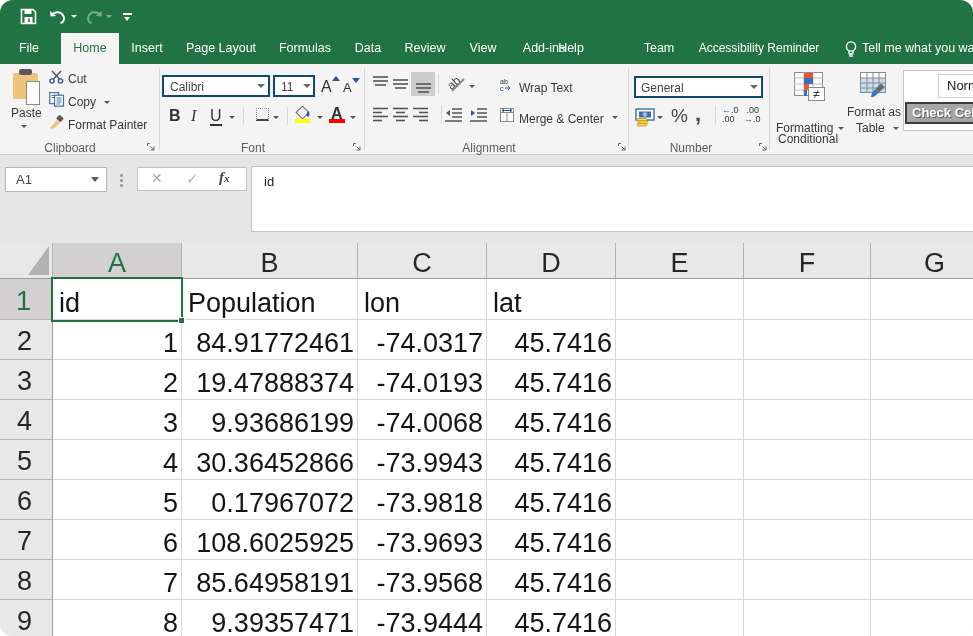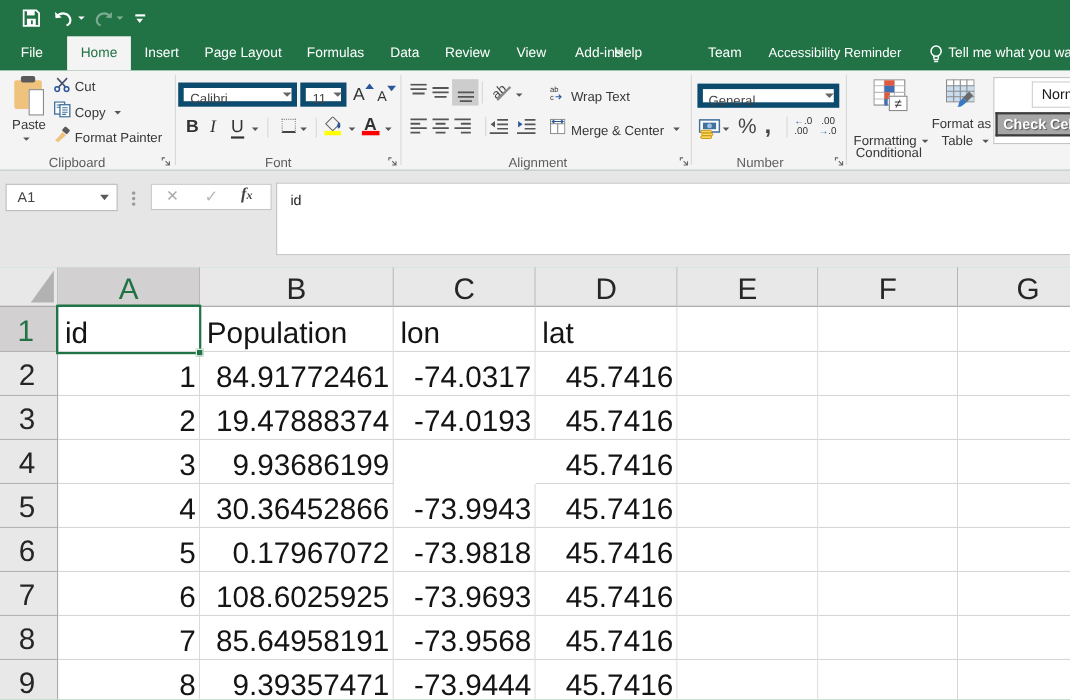--- a/index.html
+++ b/index.html
@@ -1,31 +1,31 @@
 <!DOCTYPE html>
 <html><head>
 <meta charset="utf-8">
 <style>
 * { margin:0; padding:0; box-sizing:border-box; }
 html,body { width:973px; height:636px; overflow:hidden; font-family:"Liberation Sans",sans-serif; }
 .abs { position:absolute; }
-#app { position:relative; width:973px; height:636px; background:#15803d; overflow:hidden; }
+#app { position:relative; width:973px; height:636px; background:#fdba74; overflow:hidden;border-radius:13px; }
 
 #titlebar { left:0; top:0; width:973px; height:33px; background:#217346; }
 
 #tabrow { left:0; top:33px; width:973px; height:31px; background:#217346; }
 .tab { position:absolute; top:0; height:31px; line-height:31px; color:#fff; font-size:12.5px; text-align:center; white-space:nowrap; }
 #hometab { position:absolute; left:61px; top:0; width:58px; height:31px; background:#f4f4f4; color:#217346; line-height:31px; font-size:12.5px; text-align:center; }
 
 #ribbon { left:0; top:64px; width:973px; height:91px; background:#f4f4f4; border-bottom:1px solid #d2d2d2; }
 .gsep { position:absolute; top:4px; height:82px; width:1px; background:#d8d8d8; }
 .glabel { position:absolute; top:77px; height:14px; font-size:12px; color:#5c5c5c; text-align:center; }
 .launcher { position:absolute; top:78px; width:11px; height:11px; }
 .btxt { position:absolute; font-size:12px; color:#373737; }
-.combo { position:absolute; background:#fff; border:5px solid #0c4a6e; font-size:12px; color:#444; }
+.combo { position:absolute; background:#fff; border:2px solid #0c4a6e; font-size:12px; color:#444; }
 .cArr { position:absolute; width:0; height:0; border-left:4px solid transparent; border-right:4px solid transparent; border-top:4px solid #666; }
 .dArr { position:absolute; width:0; height:0; border-left:3.5px solid transparent; border-right:3.5px solid transparent; border-top:3.5px solid #555; }
 
 #fstrip { left:0; top:155px; width:973px; height:88px; background:#e6e6e6; }
 #namebox { position:absolute; left:5px; top:12px; width:102px; height:25px; background:#fff; border:1px solid #b6b6b6; }
 #btnbox { position:absolute; left:137px; top:12px; width:110px; height:24px; background:#fff; border:1px solid #c3c3c3; }
 #fxbox { position:absolute; left:251px; top:11px; width:722px; height:66px; background:#fff; border:1px solid #c3c3c3; border-right:none; }
 
 #sheet { left:0; top:243px; width:973px; height:393px; background:#fff; overflow:hidden; }
 .chdr { position:absolute; top:0; height:36px; background:#e9e8e8; border-right:1px solid #b4b4b4; border-bottom:1px solid #9c9c9c; color:#262626; font-size:27px; text-align:center; line-height:41px; }
@@ -383,20 +383,23 @@
       </div>
 <div class="cell" style="left:616px;top:117px;width:128px;height:40px;"></div>
 <div class="cell" style="left:744px;top:117px;width:127px;height:40px;"></div>
 <div class="cell" style="left:871px;top:117px;width:103px;height:40px;"></div>
 <div class="cell num" style="left:53px;top:157px;width:129px;height:40px;">
         <span>3</span>
       </div>
 <div class="cell num" style="left:182px;top:157px;width:176px;height:40px;">
         <span>9.93686199</span>
       </div>
+<div class="cell num" style="left:358px;top:157px;width:129px;height:40px;">
+        <span>-74.0068</span>
+      </div>
 <div class="cell num" style="left:487px;top:157px;width:129px;height:40px;">
         <span>45.7416</span>
       </div>
 <div class="cell" style="left:616px;top:157px;width:128px;height:40px;"></div>
 <div class="cell" style="left:744px;top:157px;width:127px;height:40px;"></div>
 <div class="cell" style="left:871px;top:157px;width:103px;height:40px;"></div>
 <div class="cell num" style="left:53px;top:197px;width:129px;height:40px;">
         <span>4</span>
       </div>
 <div class="cell num" style="left:182px;top:197px;width:176px;height:40px;">

